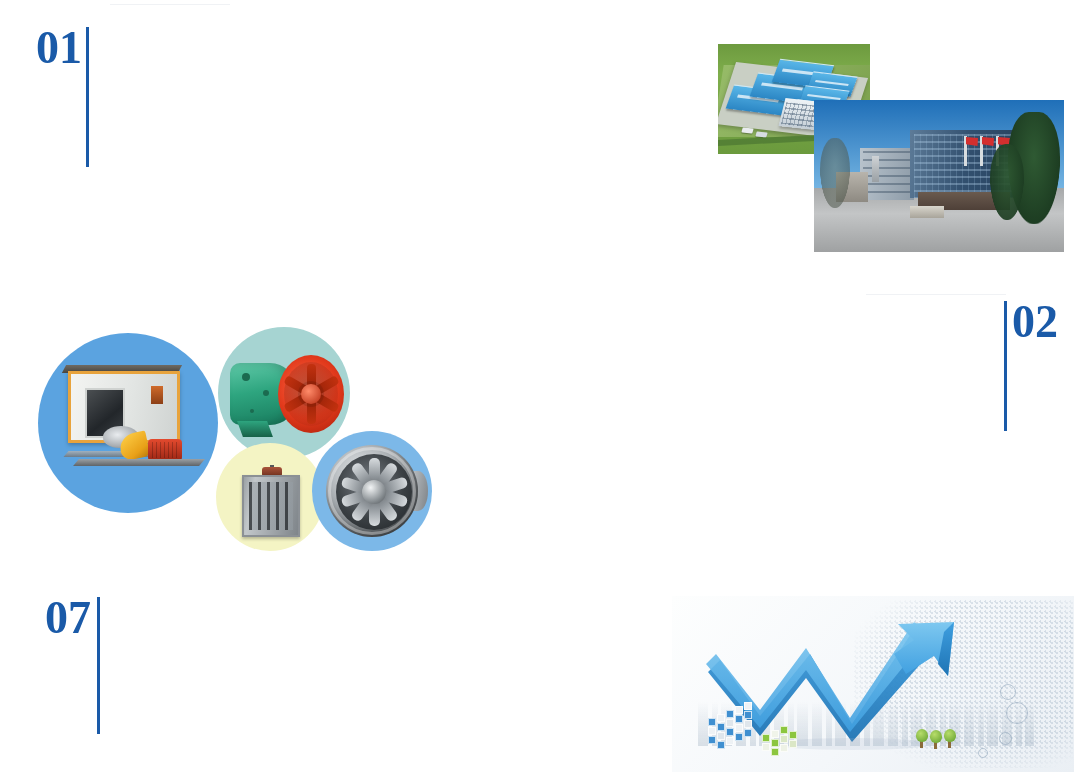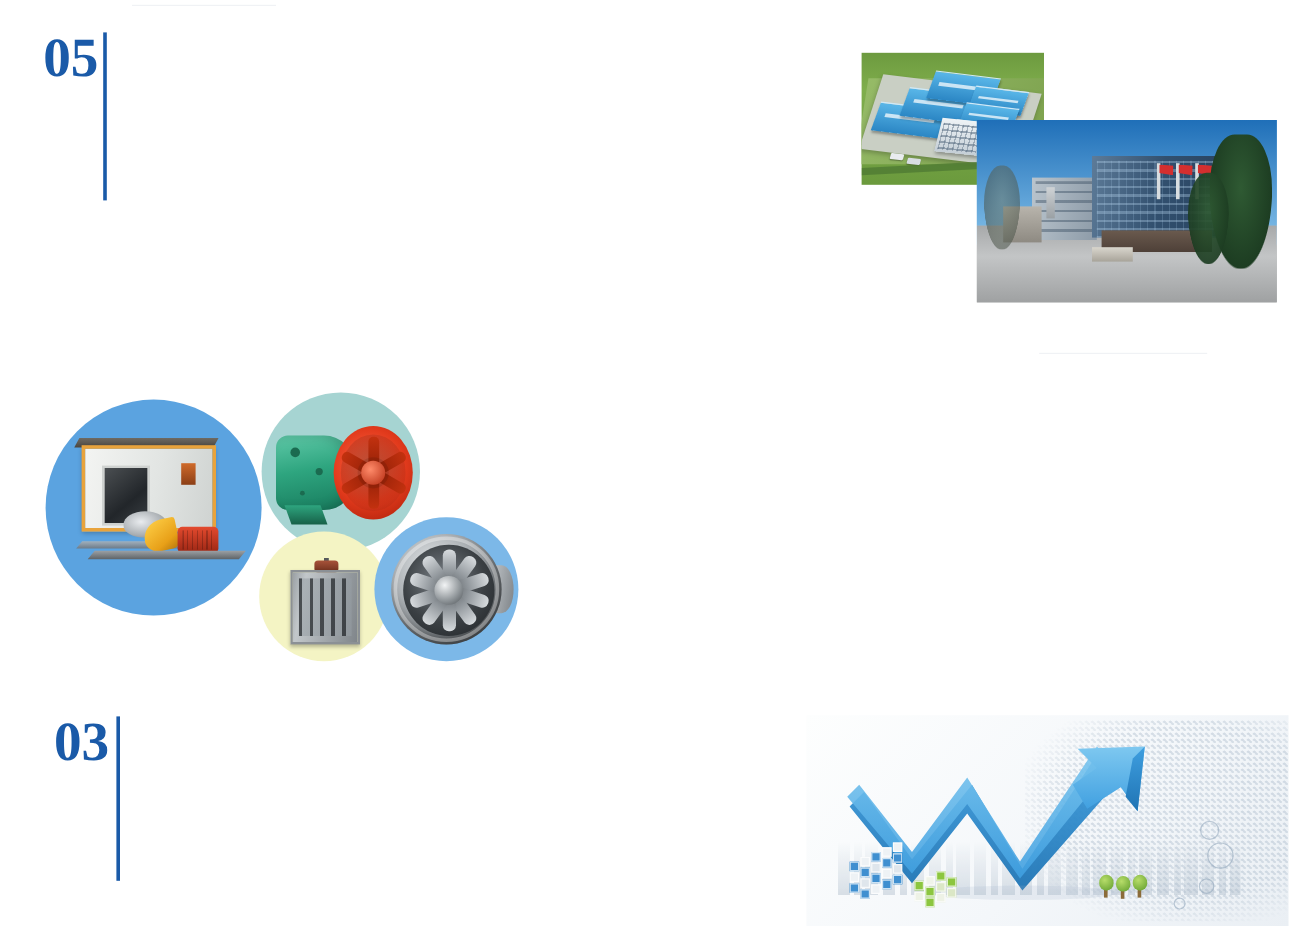--- a/index.html
+++ b/index.html
@@ -464,21 +464,21 @@
 </style>
 </head>
 <body>
 
 <div class="page">
 
   <div class="hairline hairline-top"></div>
   <div class="hairline hairline-mid"></div>
 
   <div class="marker marker-01">
-    <span class="num">05</span>
+    <span class="num">01</span>
     <span class="rule"></span>
   </div>
 
   <div class="photo photo-factory">
     <div class="fx-ground"></div>
     <div class="fx-pad"></div>
     <div class="fx-roof fx-r1"></div>
     <div class="fx-roof fx-r2"></div>
     <div class="fx-roof fx-r3"></div>
     <div class="fx-roof fx-r4"></div>
@@ -500,20 +500,24 @@
     <div class="bd-stack"></div>
     <div class="bd-pallet"></div>
     <div class="bd-flag bd-f1"></div>
     <div class="bd-flag bd-f2"></div>
     <div class="bd-flag bd-f3"></div>
     <div class="bd-tree bd-tr1"></div>
     <div class="bd-tree bd-tr2"></div>
     <div class="bd-tree bd-tr3"></div>
   </div>
 
+  <div class="marker marker-02">
+    <span class="rule"></span>
+    <span class="num">02</span>
+  </div>
 
   <div class="products">
 
     <div class="circle c-blue-big"></div>
     <div class="circle c-teal"></div>
     <div class="circle c-yellow"></div>
     <div class="circle c-blue-small"></div>
 
     <div class="prod-cabinet">
       <div class="cab-rail2"></div>
@@ -565,21 +569,21 @@
           <div class="im-blade" style="transform:rotate(252deg)"></div>
           <div class="im-blade" style="transform:rotate(288deg)"></div>
           <div class="im-blade" style="transform:rotate(324deg)"></div>
           <div class="im-hub"></div>
         </div>
       </div>
     </div>
   </div>
 
   <div class="marker marker-03">
-    <span class="num">03</span>
+    <span class="num">07</span>
     <span class="rule"></span>
   </div>
 
   <div class="banner">
     <div class="bn-map"></div>
     <div class="bn-skyline"></div>
 
     <div class="bn-arrow">
       <svg width="300" height="130" viewBox="0 0 300 130" aria-hidden="true">
         <defs>

